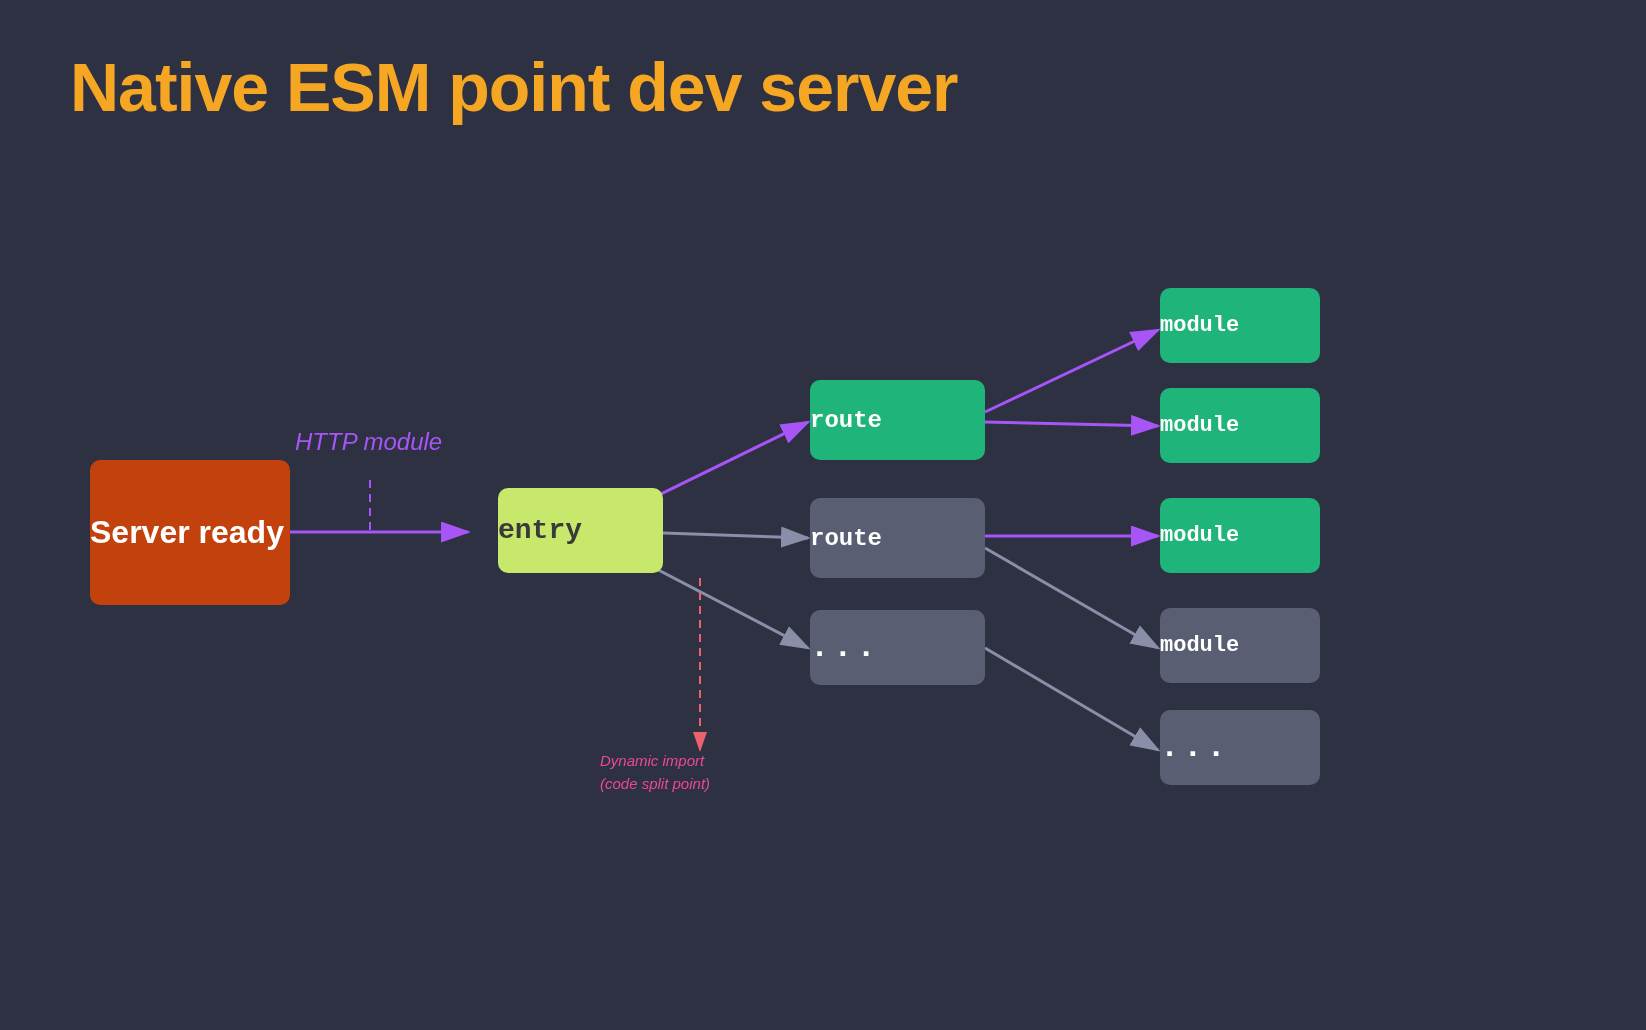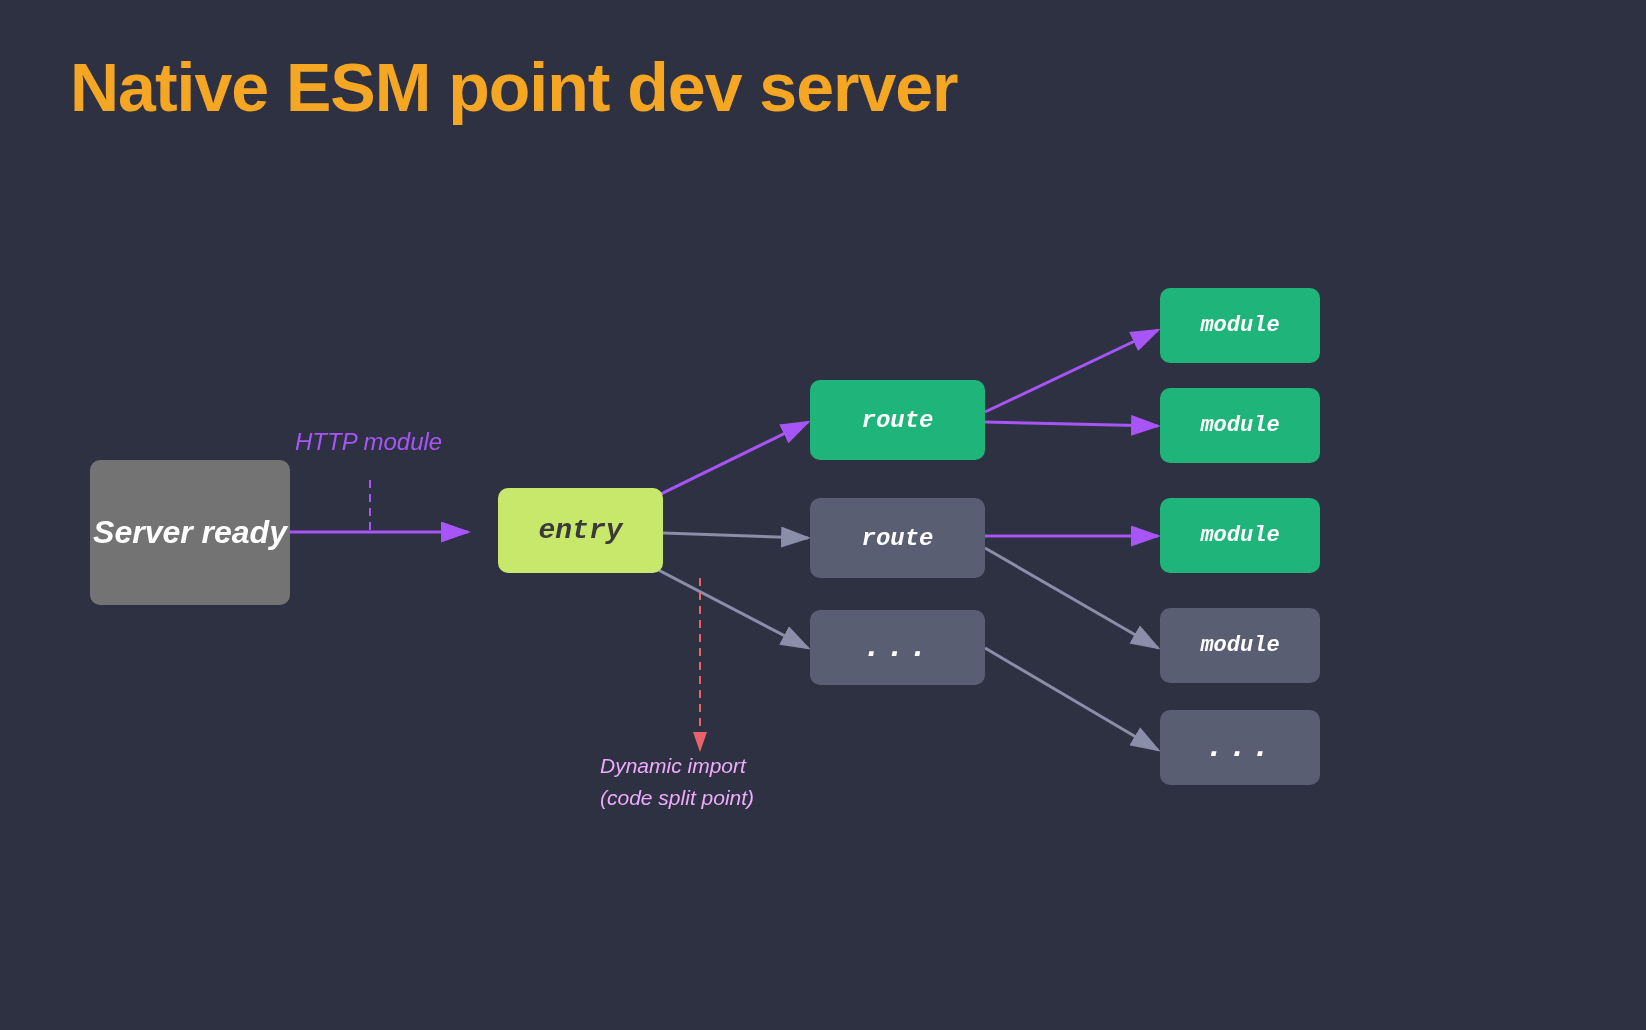--- a/index.html
+++ b/index.html
@@ -30,30 +30,28 @@
       right: 0;
       bottom: 0;
     }
 
     
     .node {
       position: absolute;
       border-radius: 10px;
       display: flex;
       align-items: center;
-      justify-content: center;
       font-family: 'Courier New', monospace;
       font-size: 26px;
       font-weight: 600;
       color: #fff;
-      font-style: italic;
     }
 
     .node-server-ready {
-      background-color: #737373;
+      background-color: #c2410c;
       width: 200px;
       height: 145px;
       left: 90px;
       top: 240px;
       font-family: 'Segoe UI', Arial, sans-serif;
       font-size: 32px;
       font-weight: 700;
       text-align: center;
       line-height: 1.2;
     }
@@ -150,22 +148,22 @@
       top: 208px;
       color: #a855f7;
       font-size: 24px;
       font-style: italic;
     }
 
     .label-dynamic {
       position: absolute;
       left: 600px;
       top: 530px;
-      color: #f0abfc;
-      font-size: 21px;
+      color: #ec4899;
+      font-size: 15px;
       font-style: italic;
       line-height: 1.5;
     }
 
     
     .arrows-svg {
       position: absolute;
       top: 0;
       left: 0;
       width: 100%;

